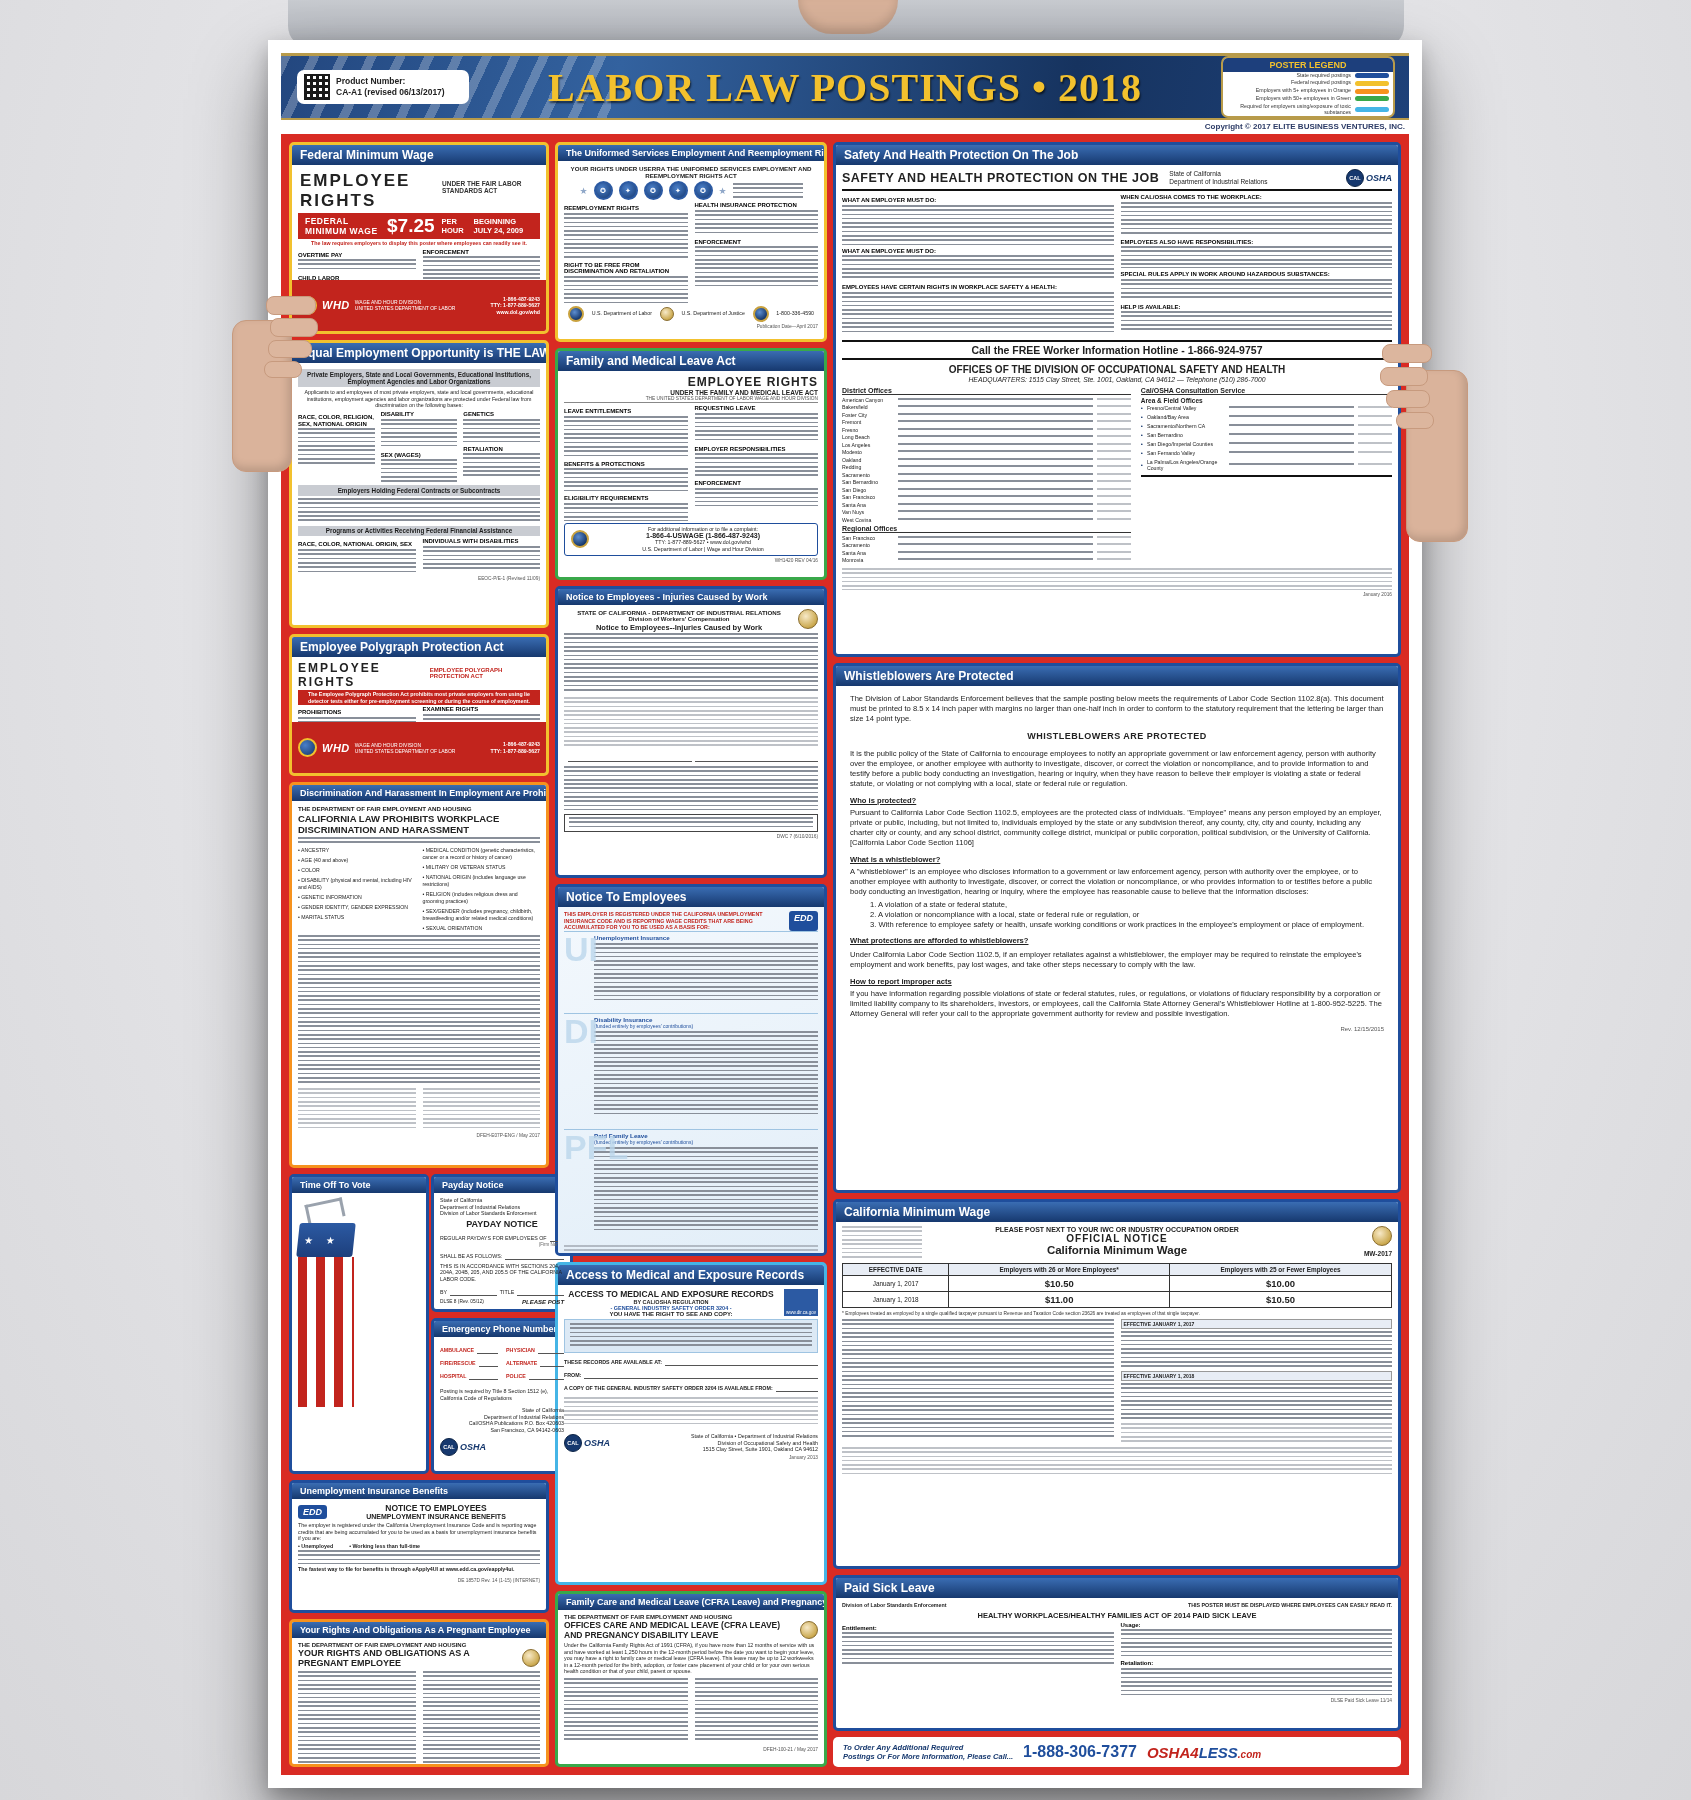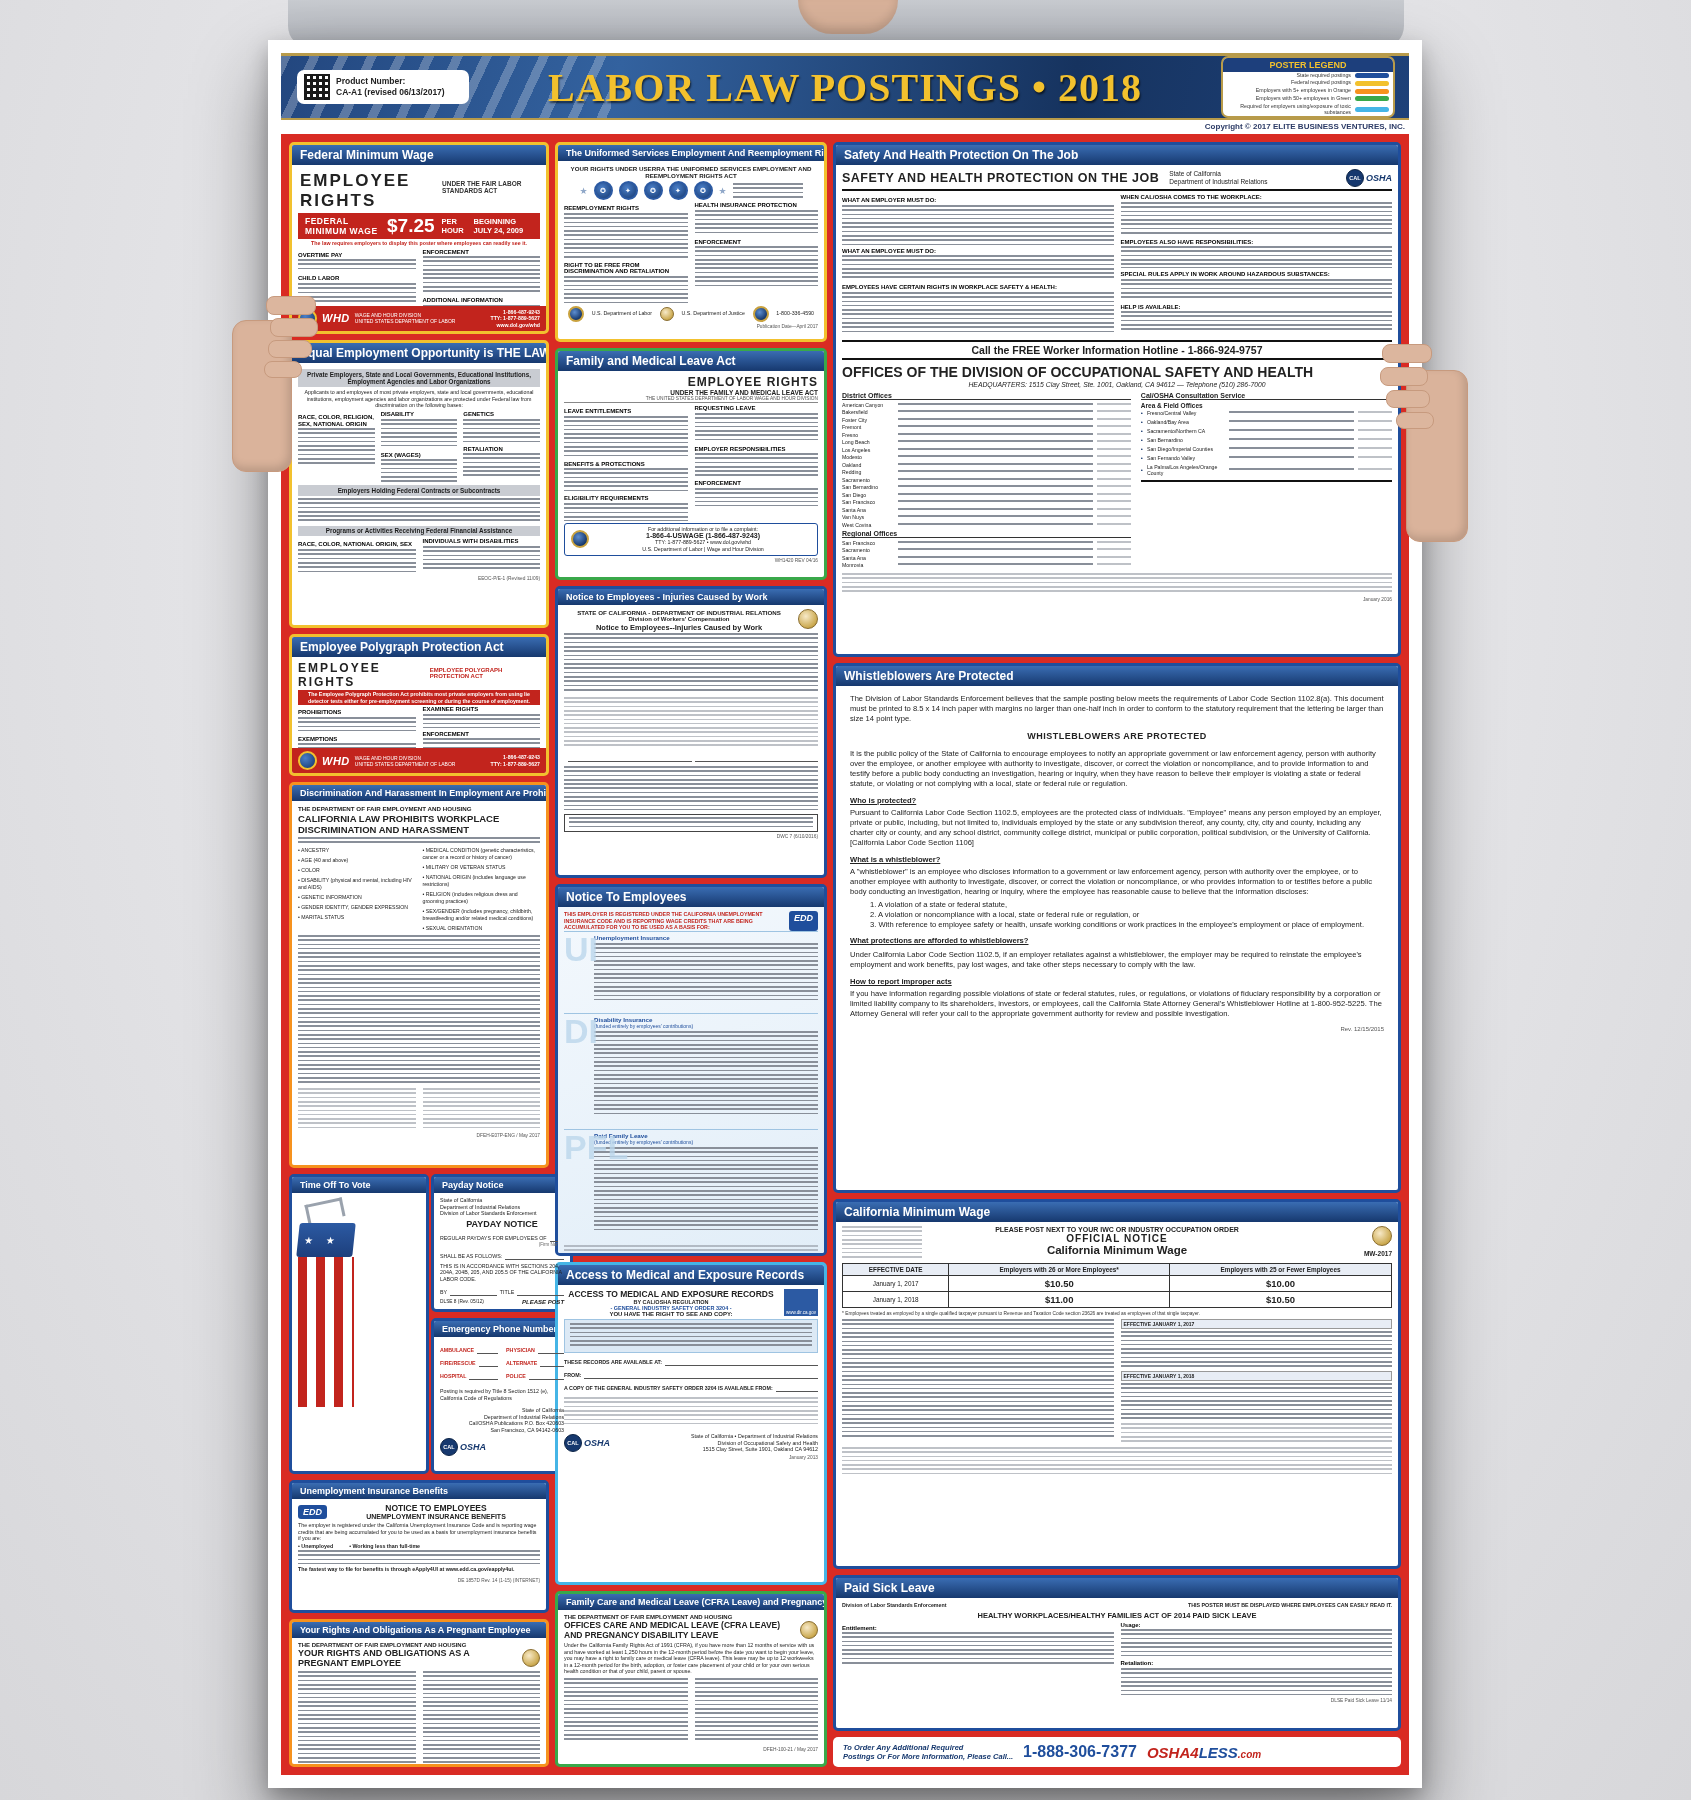--- a/index.html
+++ b/index.html
@@ -53,21 +53,21 @@
       padding:3px 8px;flex:none;white-space:nowrap;overflow:hidden}
   .sh.small{font-size:9px}
   .sb{flex:1;padding:4px 6px;overflow:hidden;position:relative;min-height:0}
   .gk{background:repeating-linear-gradient(to bottom,#898f99 0,#898f99 1.6px,transparent 1.6px,transparent 4.3px)}
   .gk.lt{opacity:.55}
   .th{font-size:6px;font-weight:bold;color:#000;margin:3px 0 1px;line-height:1.1}
   .c2{column-count:2;column-gap:7px}.c3{column-count:3;column-gap:6px}
   .blk{break-inside:avoid;margin-bottom:3px}
   .tiny{font-size:5.3px;line-height:1.25}.tinyb{font-size:5.3px;font-weight:bold;line-height:1.25}
   .redtxt{color:#c2241d}.blutxt{color:#1f4e9c}
-  .whdbar{background:#c2241d;color:#fff;display:flex;align-items:center;gap:5px;padding:3px 6px;flex:none}
+  .whdbar{background:#c2241d;color:#fff;display:flex;align-items:center;gap:5px;padding:16px 6px;flex:none}
   .whd-logo{width:15px;height:15px;border-radius:50%;flex:none;border:2px solid #f2c12e;
             background:radial-gradient(circle at 35% 35%,#4a7fc9,#123366)}
   .whd-word{font-weight:bold;font-style:italic;font-size:11px;letter-spacing:.5px}
   .whd-lines{font-size:5px;line-height:1.2;flex:1}
   .whd-right{font-size:5.2px;font-weight:bold;text-align:right;line-height:1.25}
   .seal{border-radius:50%;background:radial-gradient(circle at 38% 35%,#f7e9c8,#cba94f 70%,#8a6d2f);
         border:1px solid #8a6d2f;flex:none}
   .sealB{border-radius:50%;background:radial-gradient(circle at 38% 35%,#5d8ed0,#123366 75%);
          border:2px solid #c9a23f;flex:none}
   .ul{border-bottom:1px solid #555;flex:1;height:8px}
@@ -118,21 +118,21 @@
   .mwt td.val{font-size:9.5px;font-weight:bold}
   .offrow{display:flex;gap:4px;align-items:center;margin-bottom:1.5px}
   .offcity{font-size:5.2px;width:52px;flex:none;color:#222}
   .offaddr{height:4px;flex:1}
   .offphone{height:4px;width:34px;flex:none}
   .conrow{display:flex;gap:4px;align-items:center;margin-bottom:3px}
   .condot{font-size:6px;color:#16386e;flex:none}
   .conname{font-size:5.2px;width:78px;flex:none}
   .hotband{border-top:2px solid #111;border-bottom:2px solid #111;text-align:center;
            font-weight:bold;font-size:10.5px;padding:2px 0;margin:4px 0}
-  .offtitle{text-align:left;font-weight:bold;font-size:14px;margin:2px 0 1px}
+  .offtitle{text-align:center;font-weight:bold;font-size:10px;margin:2px 0 1px}
   .hqline{text-align:center;font-size:6.8px;font-style:italic;margin-bottom:2px}
   .sublabel{font-size:7px;font-weight:bold;border-bottom:1px solid #333;margin:2px 0}
   
   .grayband{background:#c9ccd2;color:#1c1c1c;font-weight:bold;font-size:6.3px;text-align:center;
             padding:1.5px 4px;line-height:1.2;margin:2px 0}
   .bul{font-size:5.2px;line-height:1.35}
   .refline{font-size:4.8px;color:#555;text-align:right;margin-top:2px}
   .medals{display:flex;align-items:center;justify-content:center;gap:6px;margin:2px 0}
   .medal{width:15px;height:15px;border-radius:50%;background:radial-gradient(circle at 40% 35%,#4a7fc9,#16386e);
          border:2px solid #2c5aa3;color:#fff;font-size:7px;display:flex;align-items:center;justify-content:center}

